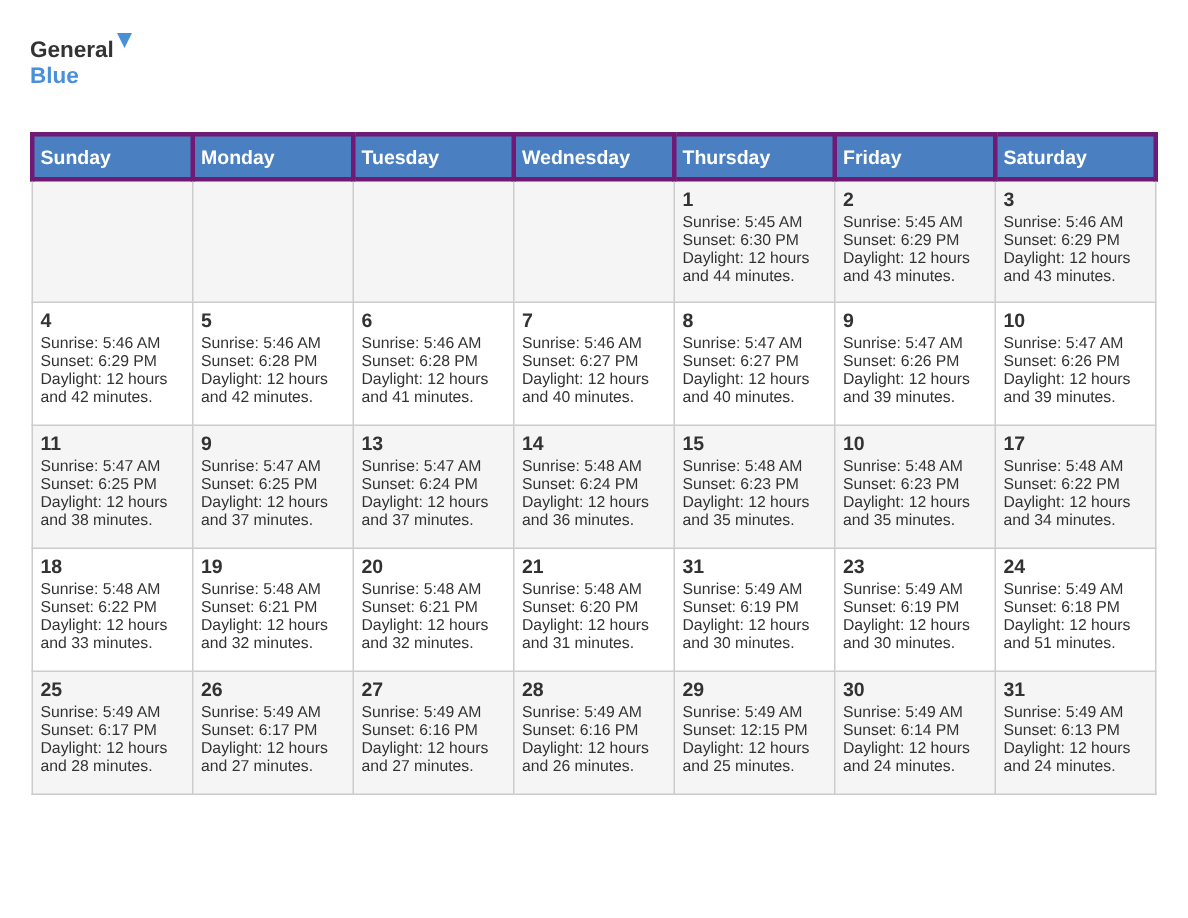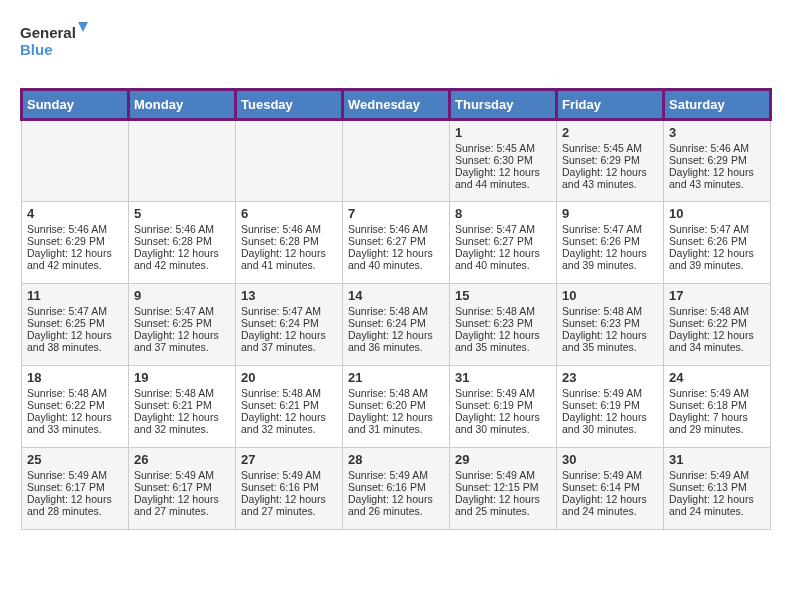--- a/index.html
+++ b/index.html
@@ -249,21 +249,21 @@
         <td>
           <span class="day-number">23</span>
           <div>Sunrise: 5:49 AM</div>
           <div>Sunset: 6:19 PM</div>
           <div>Daylight: 12 hours and 30 minutes.</div>
         </td>
         <td>
           <span class="day-number">24</span>
           <div>Sunrise: 5:49 AM</div>
           <div>Sunset: 6:18 PM</div>
-          <div>Daylight: 7 hours and 29 minutes.</div>
+          <div>Daylight: 12 hours and 51 minutes.</div>
         </td>
       </tr>
       <tr>
         <td>
           <span class="day-number">25</span>
           <div>Sunrise: 5:49 AM</div>
           <div>Sunset: 6:17 PM</div>
           <div>Daylight: 12 hours and 28 minutes.</div>
         </td>
         <td>

